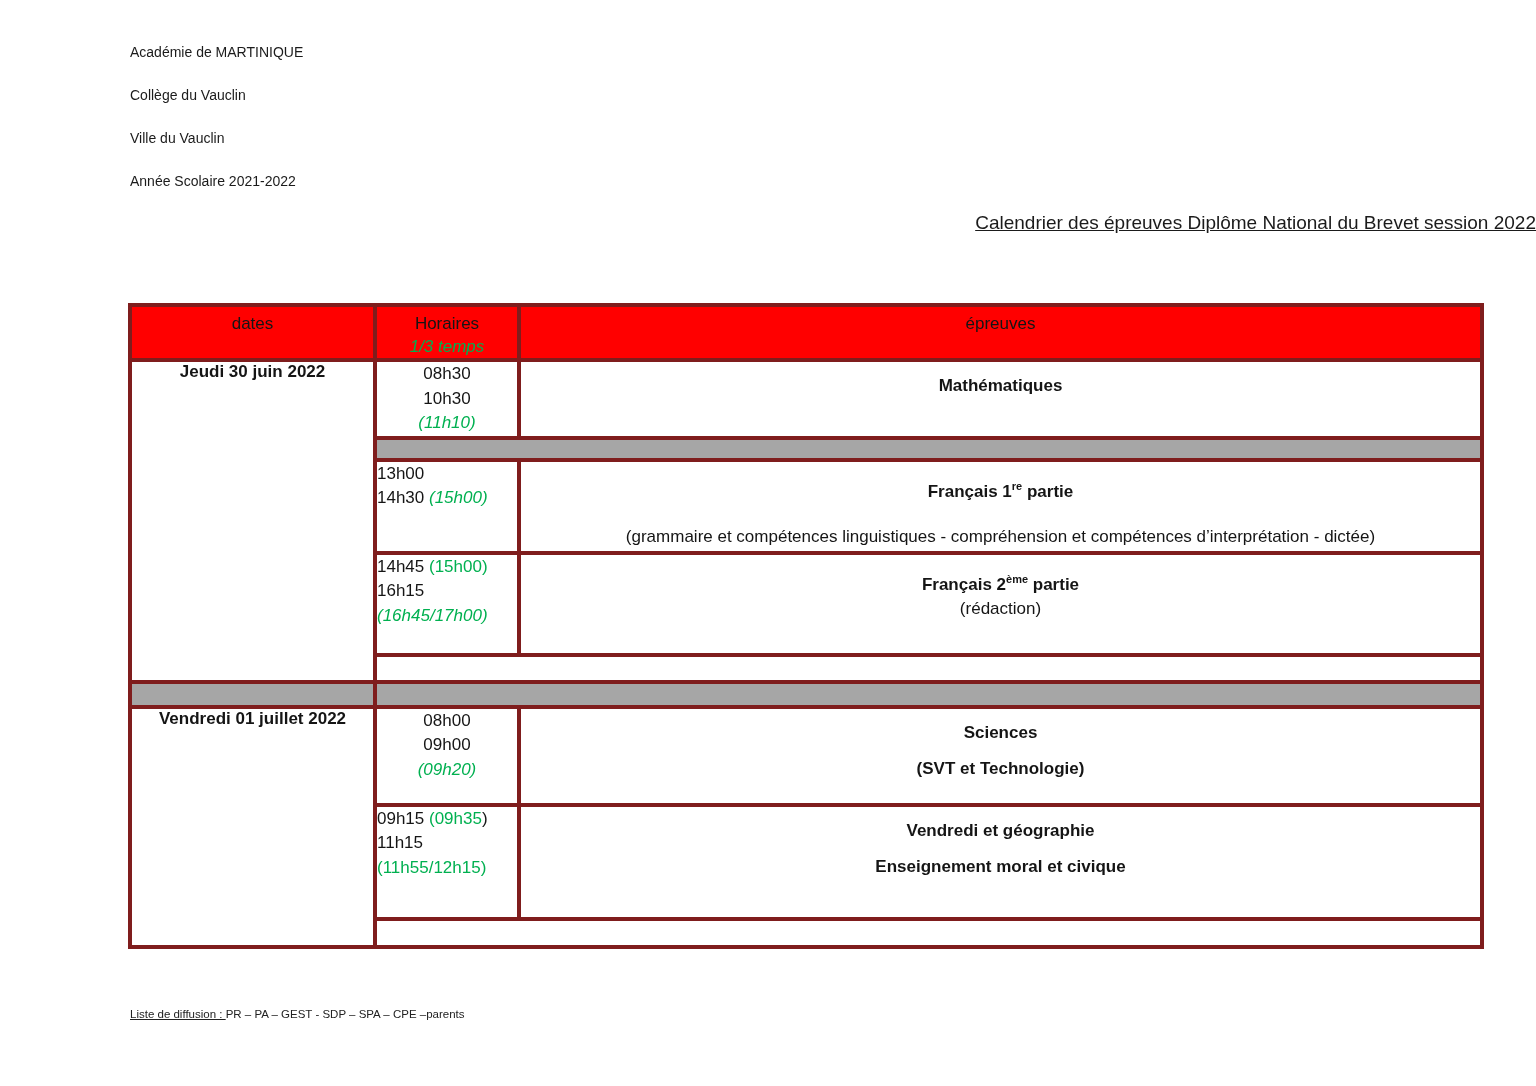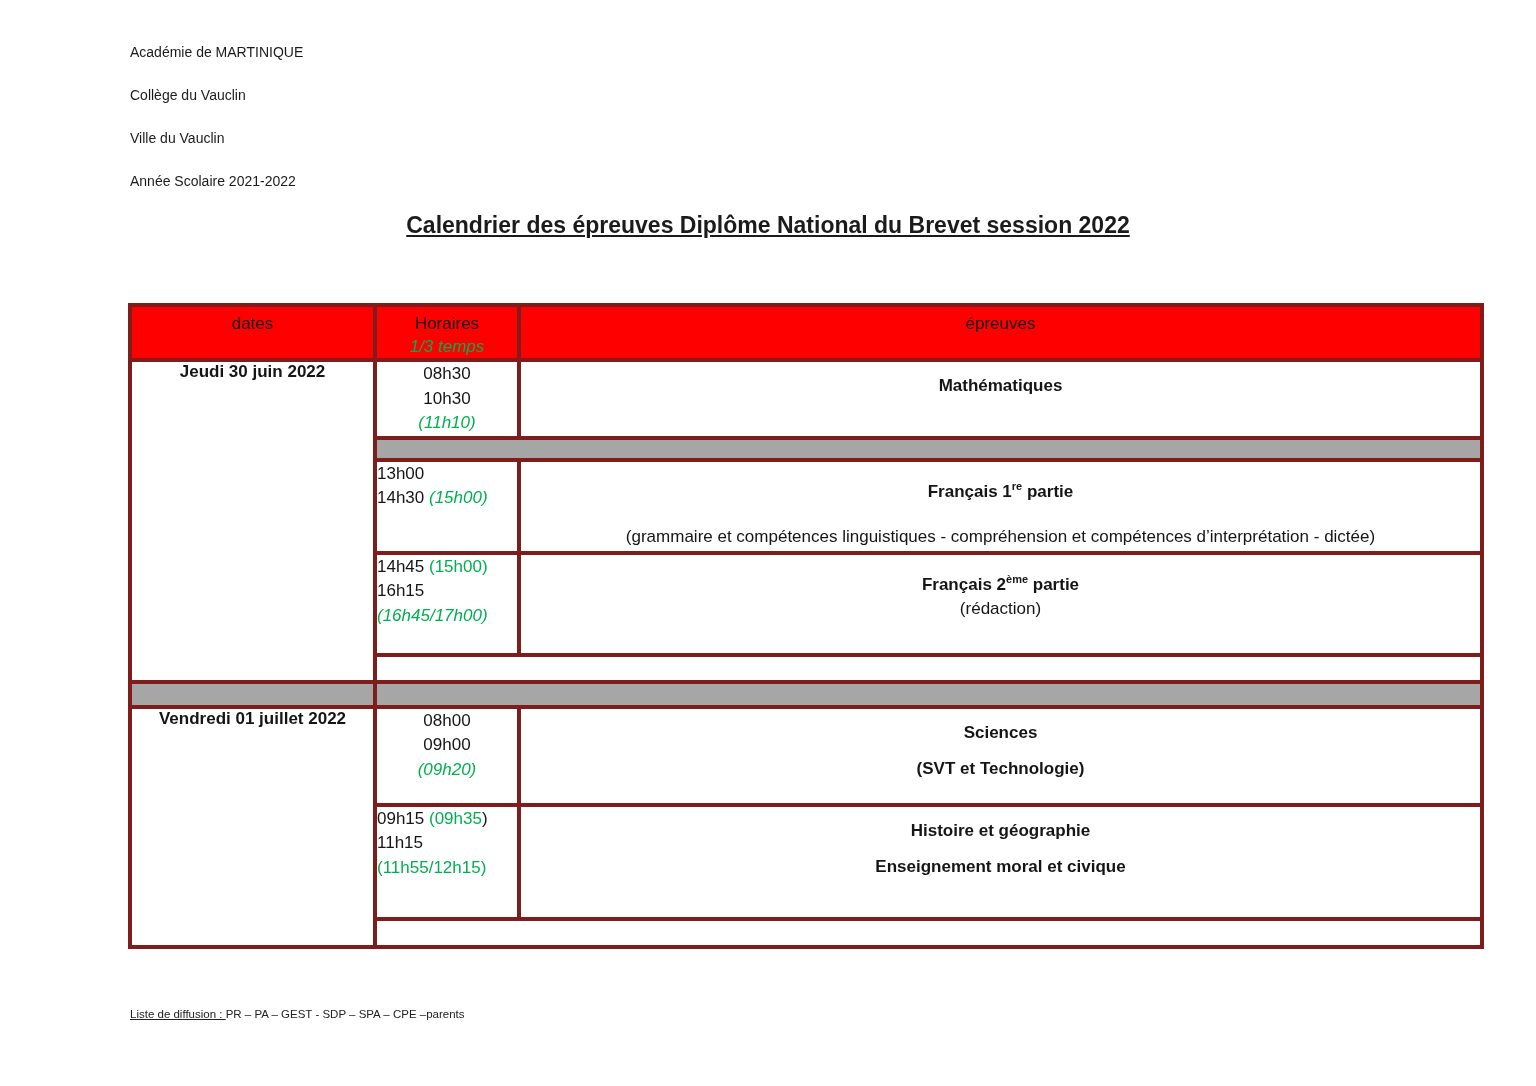--- a/index.html
+++ b/index.html
@@ -5,22 +5,22 @@
   html,body{margin:0;padding:0;background:#e8e8e8;}
   .page{
     position:relative;width:1536px;height:1086px;background:#ffffff;
     font-family:"Liberation Sans",sans-serif;color:#1b1b1b;overflow:hidden;
   }
   
   .letterhead{position:absolute;left:130px;top:42px;font-size:14px;}
   .letterhead p{margin:0 0 23px 0;line-height:20px;}
   
   .doc-title{
-    position:absolute;top:212px;left:0;width:100%;text-align:center;
-    font-weight:bold;font-size:23px;text-decoration:underline;
+    position:absolute;top:212px;left:0;width:100%;text-align:right;
+    font-weight:normal;font-size:19px;text-decoration:underline;
   }
   
   table.cal{
     position:absolute;left:128px;top:303px;width:1356px;
     border-collapse:collapse;table-layout:fixed;font-size:17px;color:#151515;
   }
   table.cal td{
     border:4px solid #7f1d1d;vertical-align:top;padding:0;overflow:hidden;
   }
   tr.head td{background:#ff0000;text-align:center;padding-top:5px;line-height:23px;}
@@ -141,21 +141,21 @@
       </td>
     </tr>
 
     <tr style="height:114px;">
       <td class="times-l">
         <div><span>09h15 </span><span class="g">(09h35</span><span>)</span></div>
         <div>11h15</div>
         <div class="g">(11h55/12h15)</div>
       </td>
       <td class="subject">
-        <div class="b">Histoire et géographie</div>
+        <div class="b">Vendredi et géographie</div>
         <div class="b">Enseignement moral et civique</div>
       </td>
     </tr>
 
     <tr style="height:28px;">
       <td colspan="2"></td>
     </tr>
 
   </tbody>
     </table>

